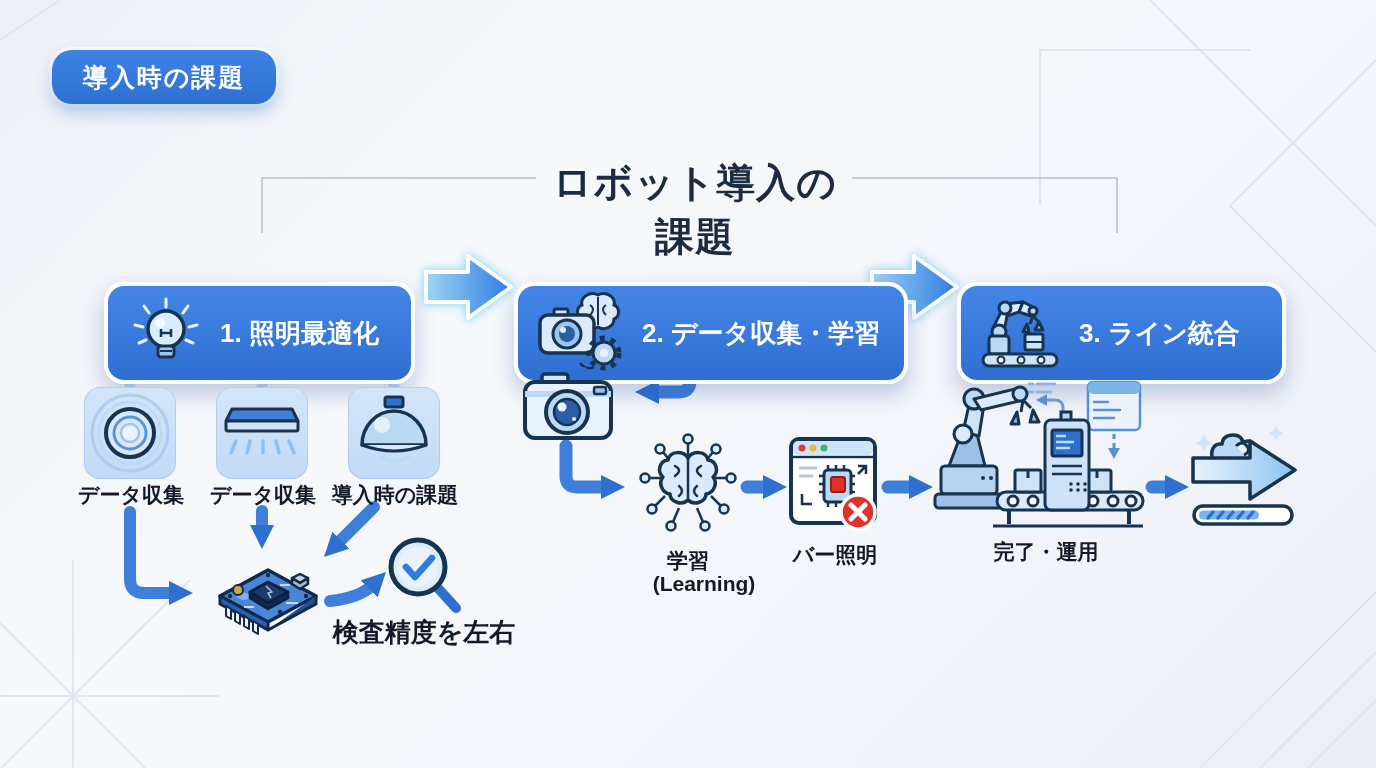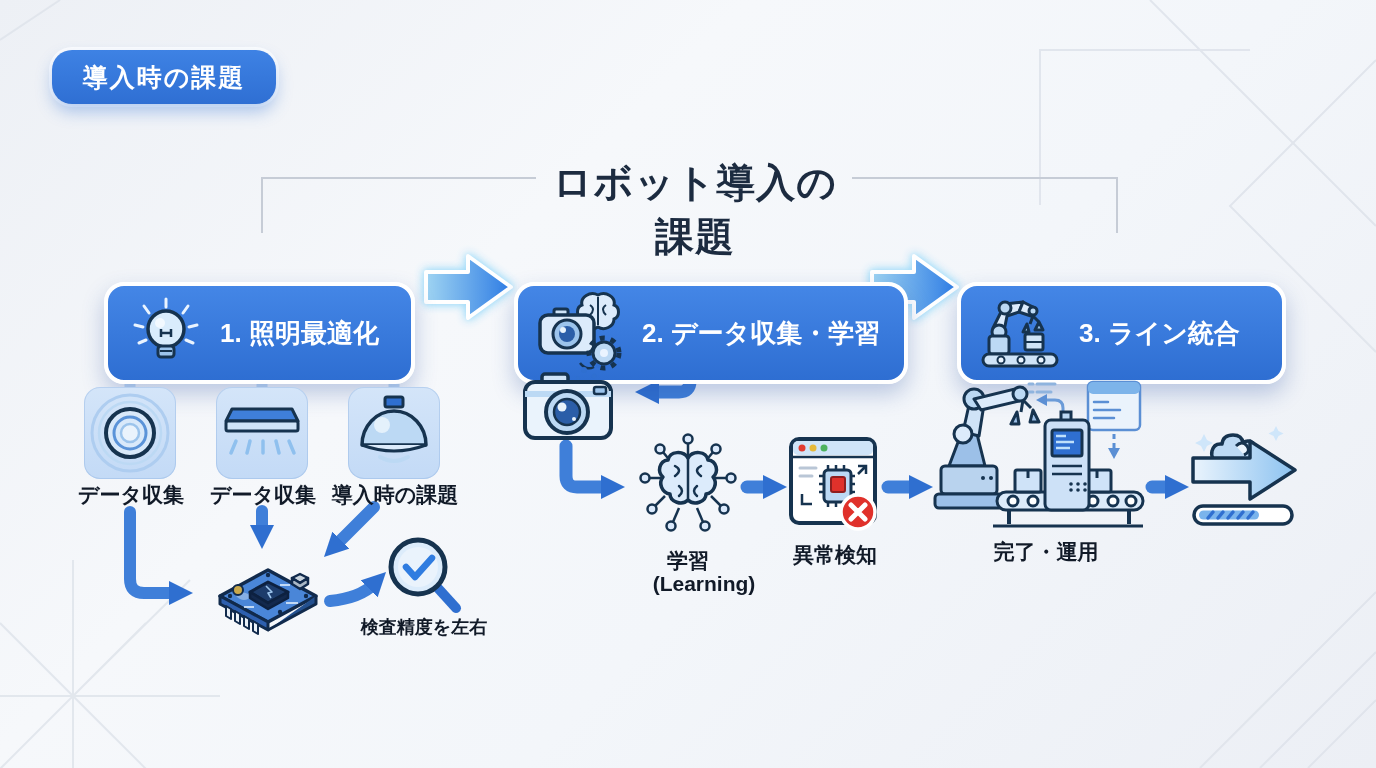--- a/index.html
+++ b/index.html
@@ -26,21 +26,21 @@
   #box1{left:104px;width:311px;}
   #box2{left:514px;width:394px;}
   #box3{left:957px;width:329px;}
   
   .light-card{position:absolute;top:387px;width:92px;height:92px;border-radius:16px;
     background:linear-gradient(180deg,#d4e5f9,#c3daf6);
     box-shadow:inset 0 0 0 1px rgba(130,170,220,.35);
     display:flex;align-items:center;justify-content:center;}
   .item-label{position:absolute;font-size:21px;font-weight:bold;color:#111a28;
     text-align:center;white-space:nowrap;transform:translateX(-50%);}
-  .note-label{position:absolute;font-size:18px;font-weight:bold;color:#111a28;
+  .note-label{position:absolute;font-size:26px;font-weight:bold;color:#111a28;
     text-align:center;white-space:nowrap;transform:translateX(-50%);}
   .icon-abs{position:absolute;}
   svg{display:block;}
 </style>
 </head>
 <body>
 
 <div class="canvas">
 
   <svg class="deco" width="1376" height="768" viewBox="0 0 1376 768">
@@ -298,21 +298,21 @@
       <path d="M40,34 v-5 M48,34 v-5 M56,34 v-5 M40,66 v5 M48,66 v5 M56,66 v5"></path>
       <path d="M36,40 h-5 M36,48 h-5 M36,56 h-5 M62,40 h5 M62,48 h5 M62,56 h5"></path>
     </g>
     <rect x="36" y="34" width="27" height="32" rx="4" fill="#bcd9f4" stroke="#16334f" stroke-width="3"></rect>
     <rect x="43" y="41" width="14" height="15" rx="2" fill="#e0312b" stroke="#8f1f1f" stroke-width="2"></rect>
     <path d="M70,38 l8,-8 m0,8 v-8 h-8" stroke="#16334f" stroke-width="2.5" fill="none"></path>
     <path d="M14,58 v10 h10" stroke="#16334f" stroke-width="2.5" fill="none"></path>
     <circle cx="70" cy="76" r="17" fill="#e0312b" stroke="#ffffff" stroke-width="3.5"></circle>
     <path d="M63,69 L77,83 M77,69 L63,83" stroke="#ffffff" stroke-width="5" stroke-linecap="round"></path>
   </svg>
-  <div class="item-label" style="left:835px;top:541px;">異常検知</div>
+  <div class="item-label" style="left:835px;top:541px;">バー照明</div>
 
   <svg class="icon-abs" style="left:933px;top:374px;" width="214" height="158" viewBox="0 0 214 158">
     <defs>
       <marker id="fmh" markerUnits="userSpaceOnUse" markerWidth="16" markerHeight="14" refX="4" refY="6" orient="auto">
         <path d="M0,0 L11,6 L0,12 Z" fill="#5b8fd4"></path>
       </marker>
     </defs>
 
     <g stroke="#8fb4de" stroke-width="3" stroke-linecap="round">
       <path d="M96,10 h4 M104,10 h18 M96,18 h4 M104,18 h14"></path>

